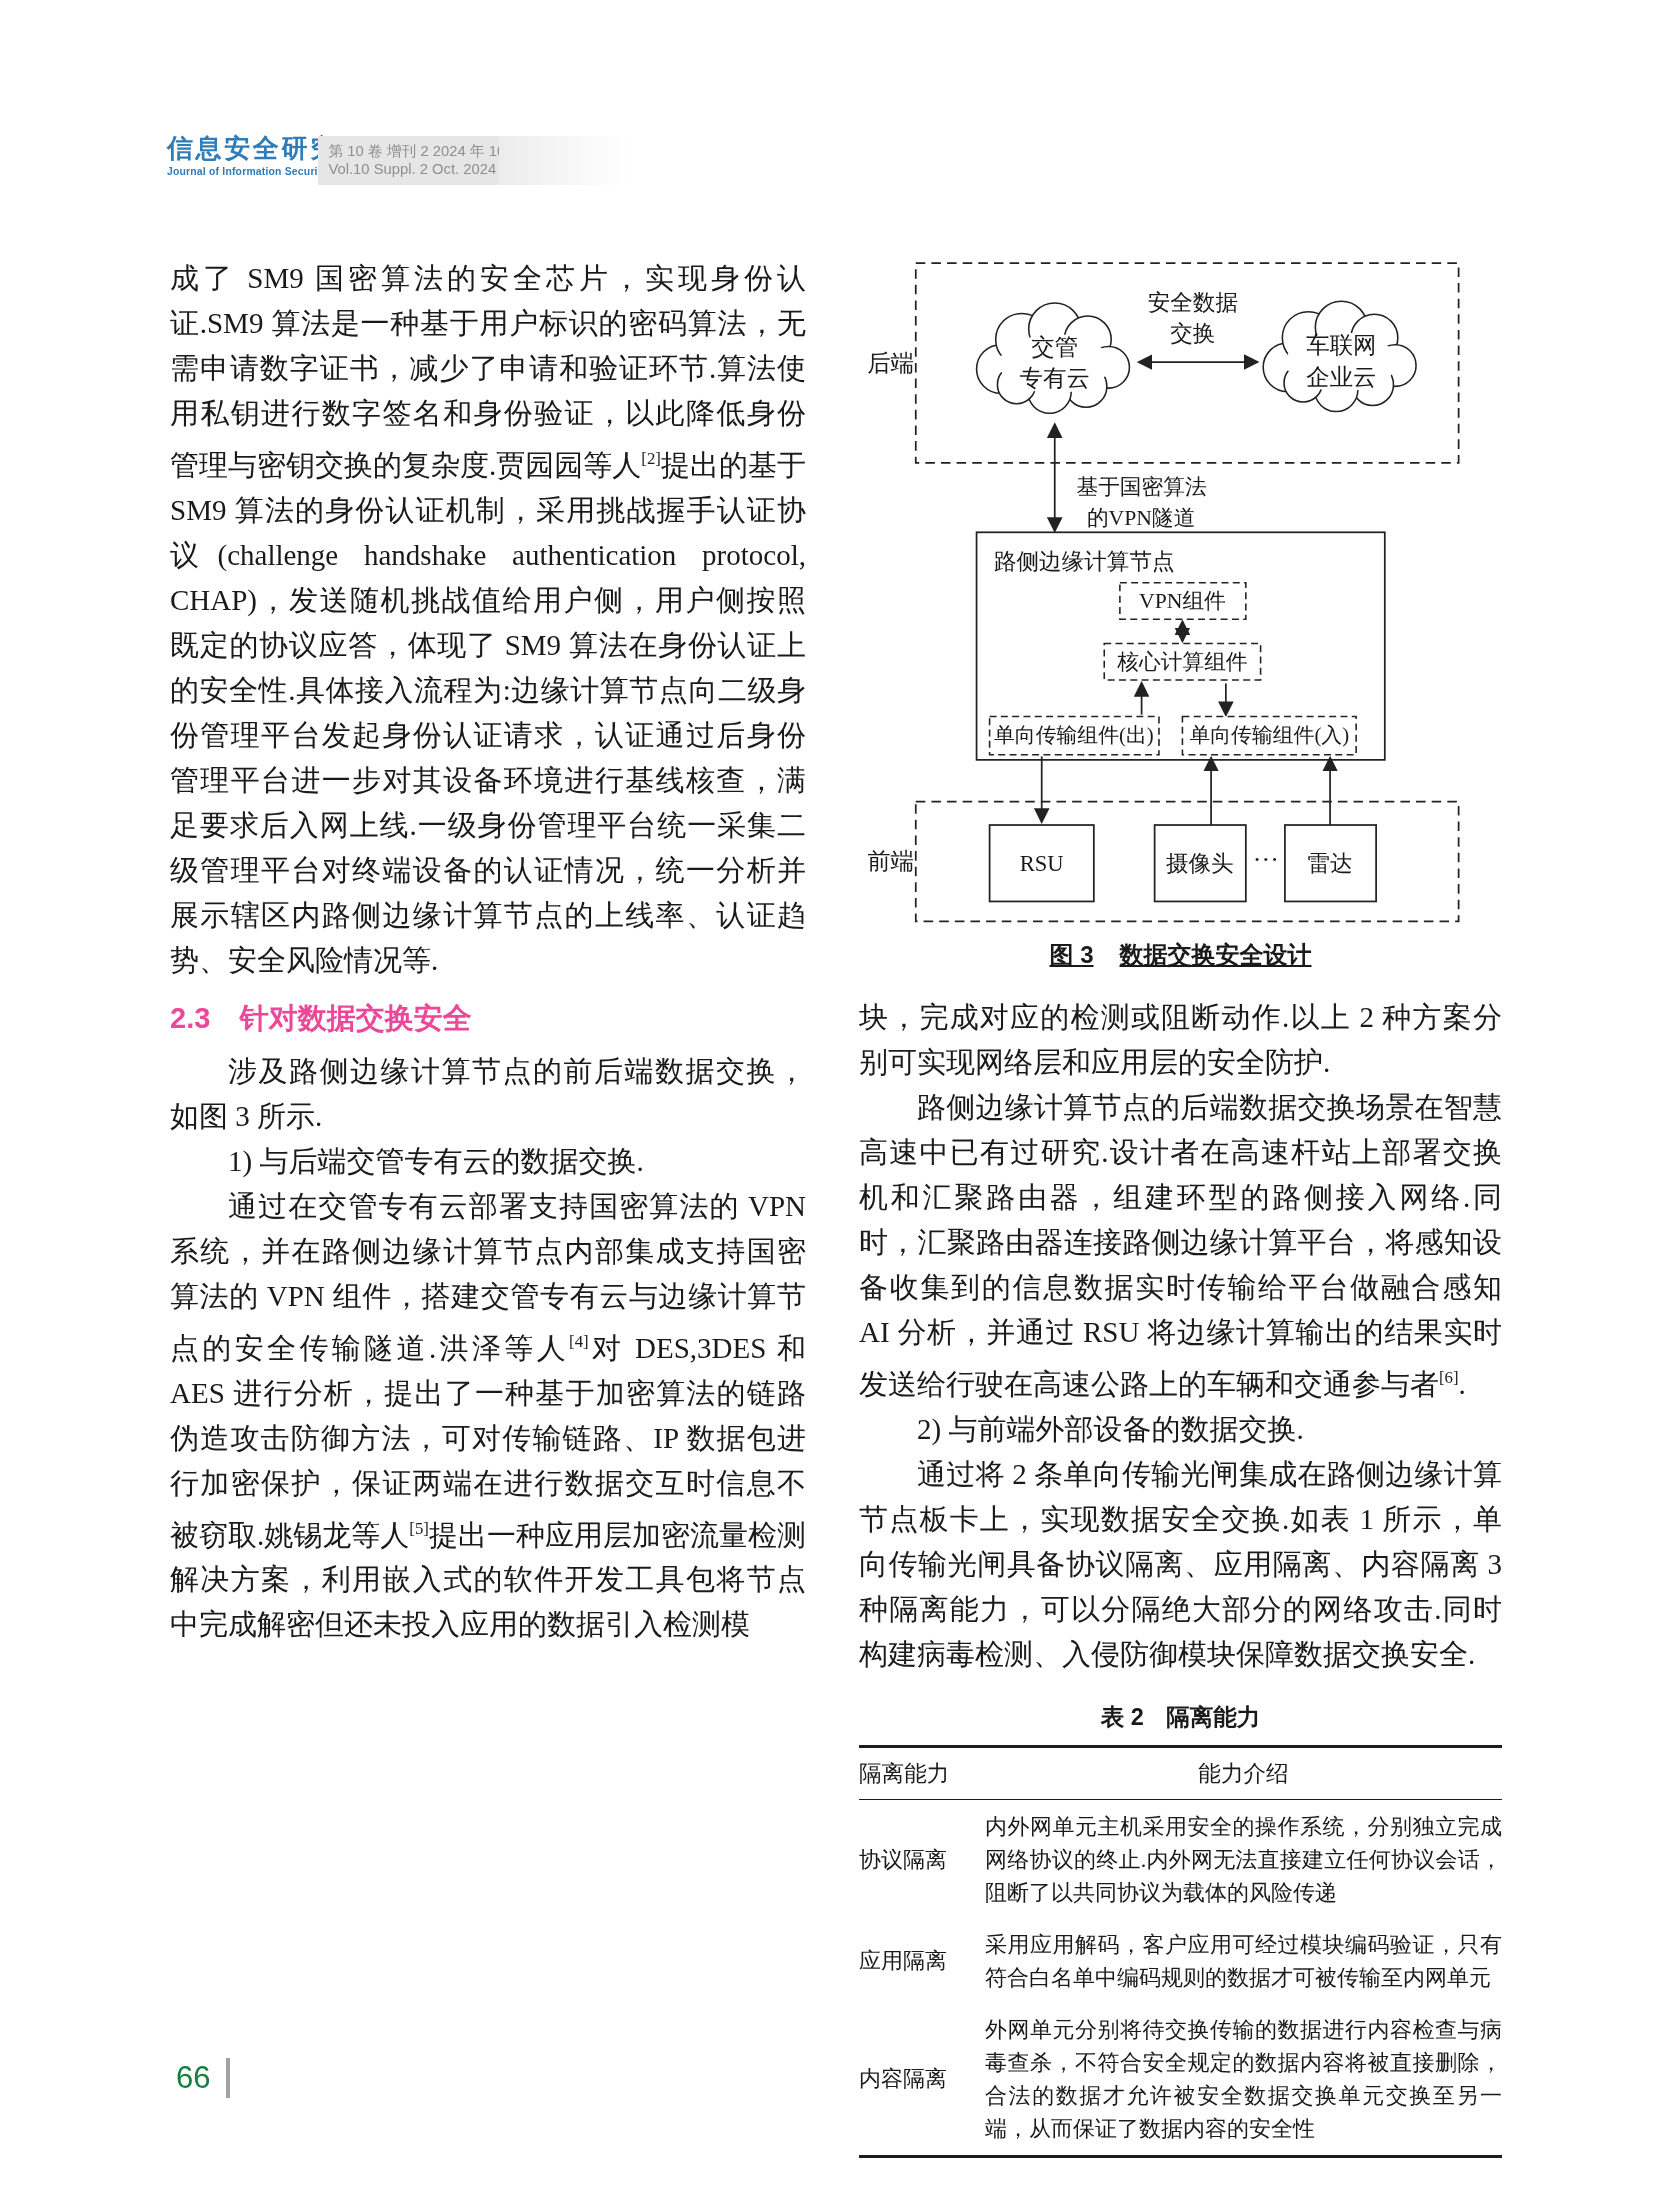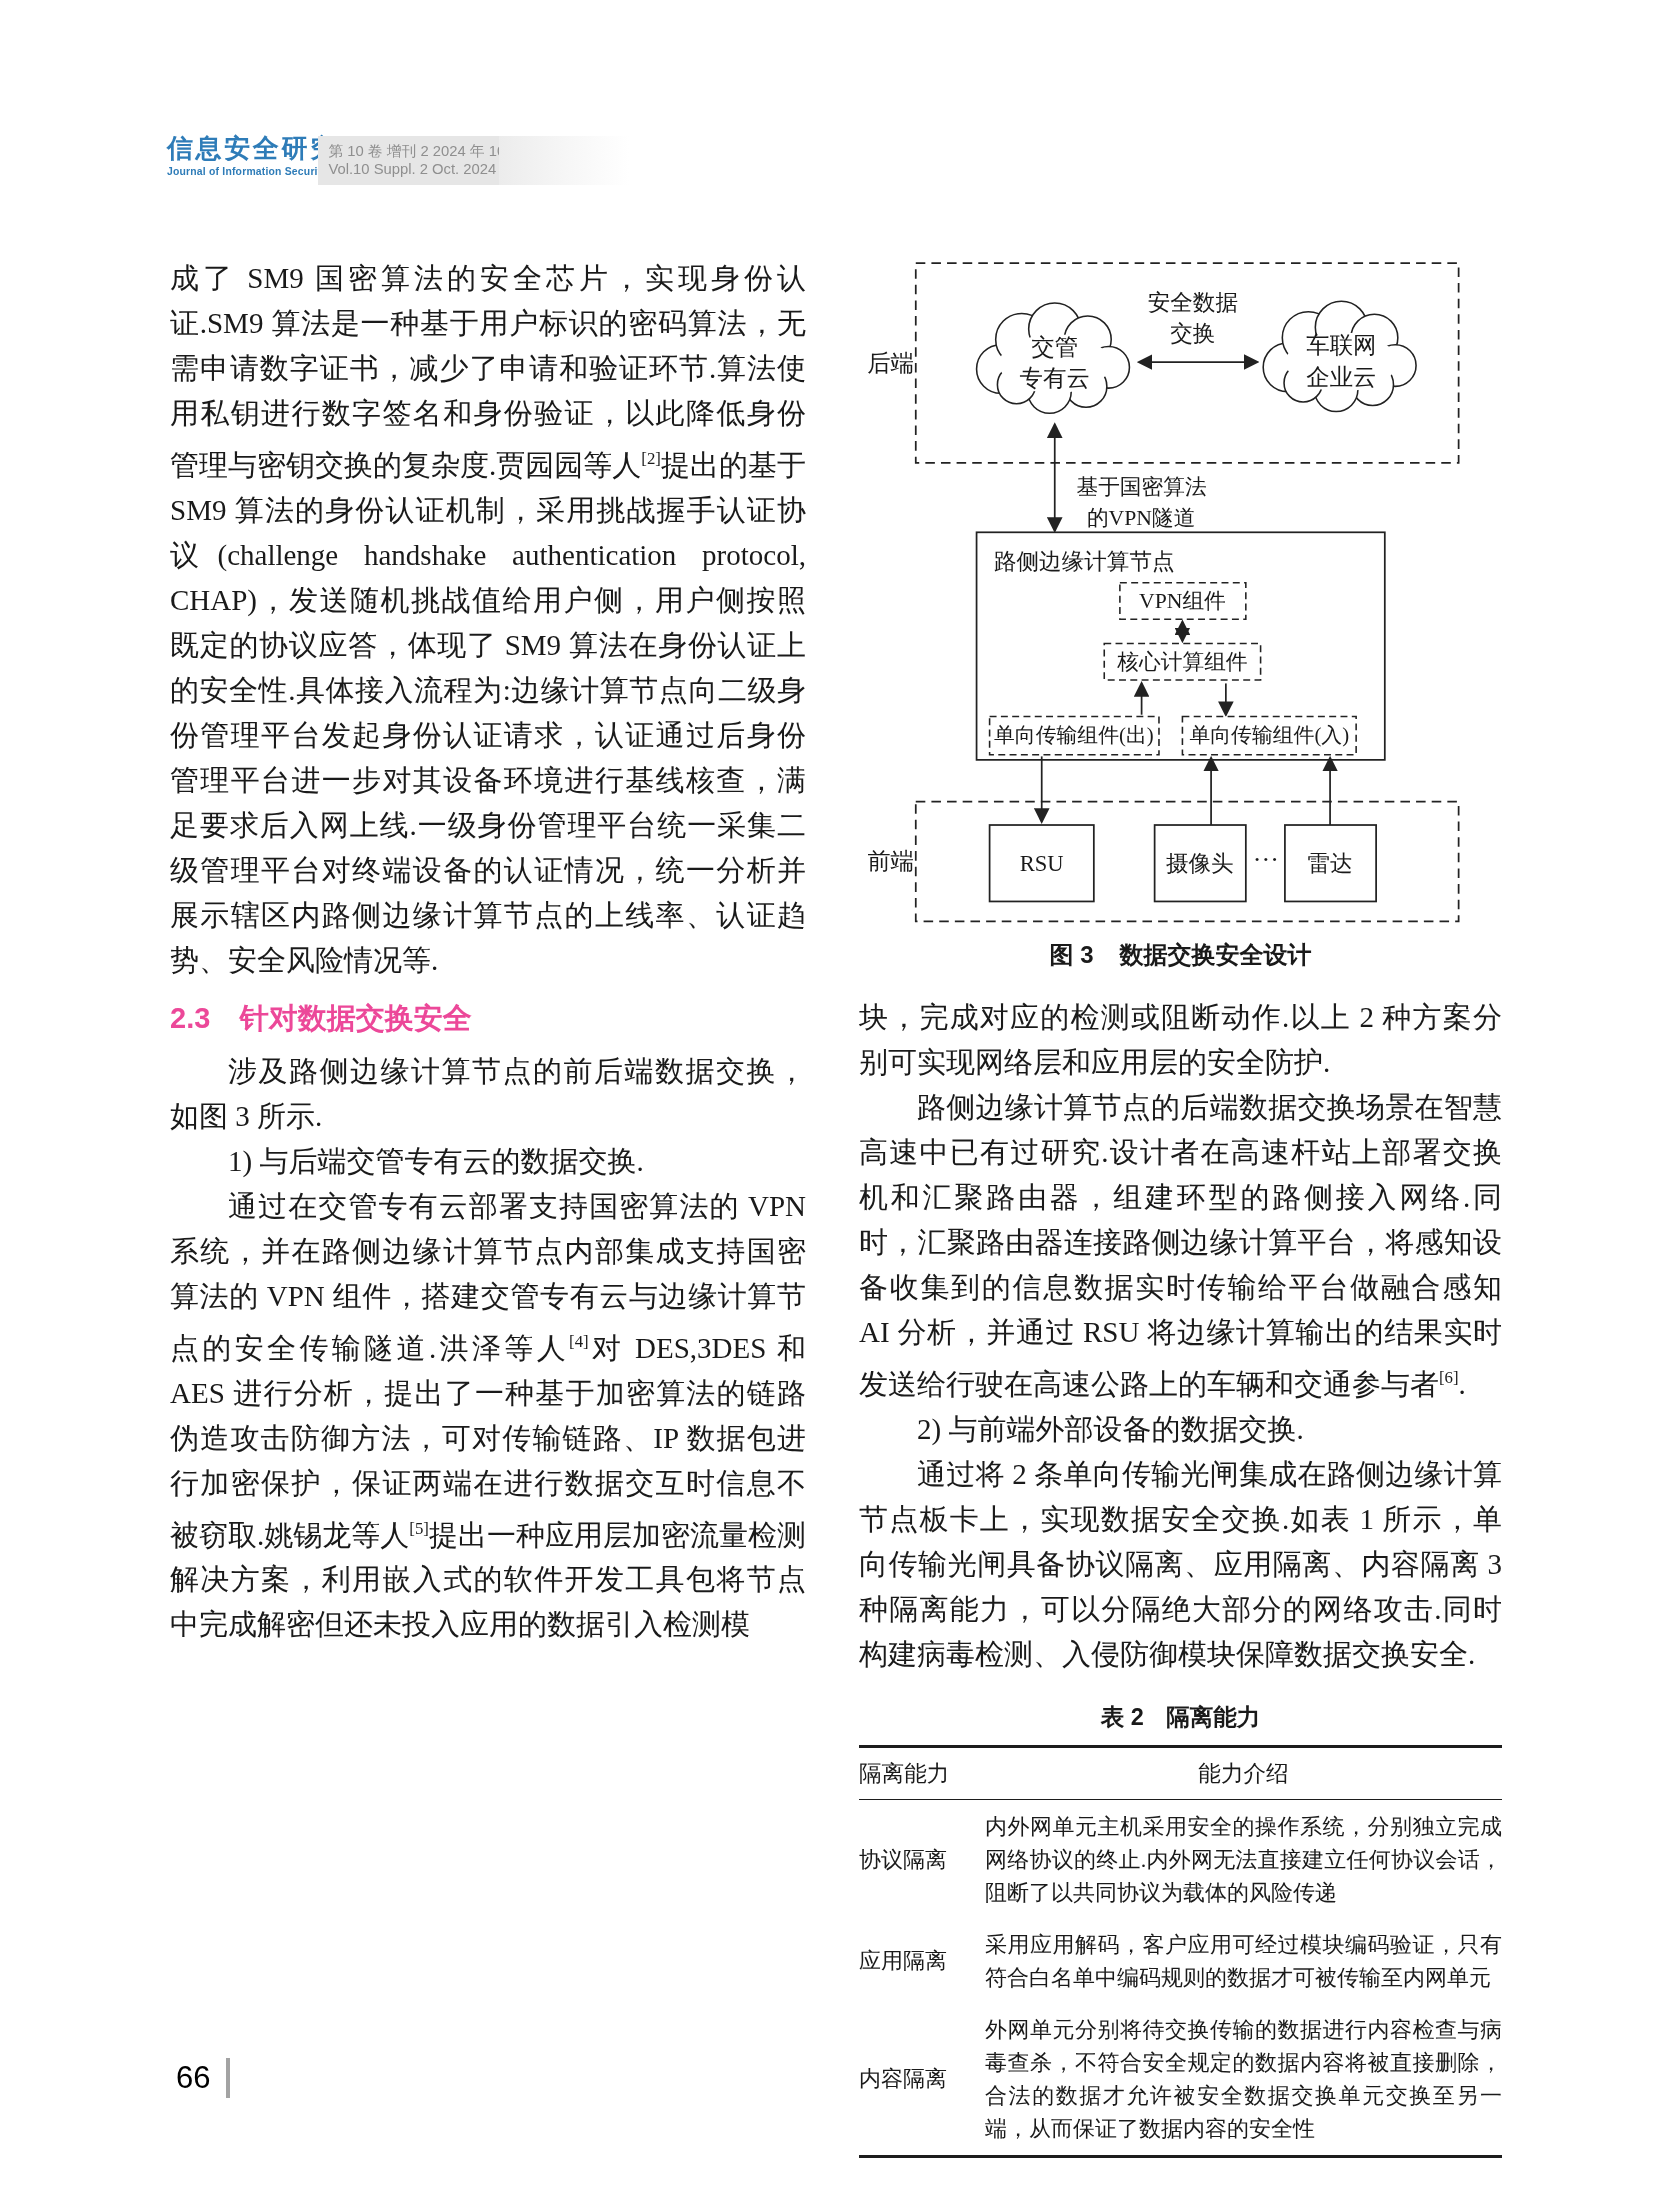--- a/index.html
+++ b/index.html
@@ -48,42 +48,42 @@
   .fig svg{display:block;margin-left:8.7px;}
   svg text{font-family:"Liberation Serif","DejaVu Serif",serif;fill:#1a1a1a;}
   .box-solid{fill:none;stroke:#222;stroke-width:2;}
   .box-dash{fill:none;stroke:#222;stroke-width:2;stroke-dasharray:11 7;}
   .box-dash-sm{fill:#ffffff;stroke:#222;stroke-width:1.8;stroke-dasharray:8 5;}
   .aline{stroke:#222;stroke-width:2;}
   .cloud circle{fill:#fff;stroke:#222;stroke-width:1.8;}
   .cloud ellipse{fill:#fff;stroke:none;}
   .fig-caption{
     text-align:center;font-family:"Liberation Sans","DejaVu Sans",sans-serif;
-    font-weight:bold;font-size:24px;margin:14px 0 24px 0;
+    font-weight:bold;font-size:24px;margin:14px 0 24px 0;text-decoration:underline;
   }
   .fig-caption .tag{margin-right:26px;}
   
   .tbl-caption{
     text-align:center;font-family:"Liberation Sans","DejaVu Sans",sans-serif;
     font-weight:bold;font-size:23.5px;margin:24px 0 12px 0;
   }
   .tbl-caption .tag{margin-right:22.6px;}
   .tbl{border-top:3.5px solid #1d1d1d;border-bottom:3.5px solid #1d1d1d;font-size:22px;}
   .tbl .c1{flex:0 0 126px;}
   .tbl .c2{flex:1;}
   .tbl-head{display:flex;border-bottom:1.7px solid #1d1d1d;padding:10.4px 0;font-size:22.6px;}
   .tbl-head .c2{text-align:center;}
   .tbl-row{display:flex;padding:9.6px 0;}
   .tbl-row .c1{display:flex;align-items:center;}
   .tbl-row .c2{line-height:33px;text-align:justify;}
   
   .pageno{
     position:absolute;left:176px;top:2058px;display:flex;align-items:center;
     font-family:"Liberation Sans","DejaVu Sans",sans-serif;
-    font-size:31px;color:#000000;
+    font-size:31px;color:#15803d;
   }
   .pagebar{width:3.5px;height:40px;background:#a3a3a3;margin-left:15.6px;}
 </style>
 </head>
 <body>
 
 <div class="logo">
   <div class="logo-cn">信息安全研究</div>
   <div class="logo-en">Journal of Information Security Research</div>
 </div>

